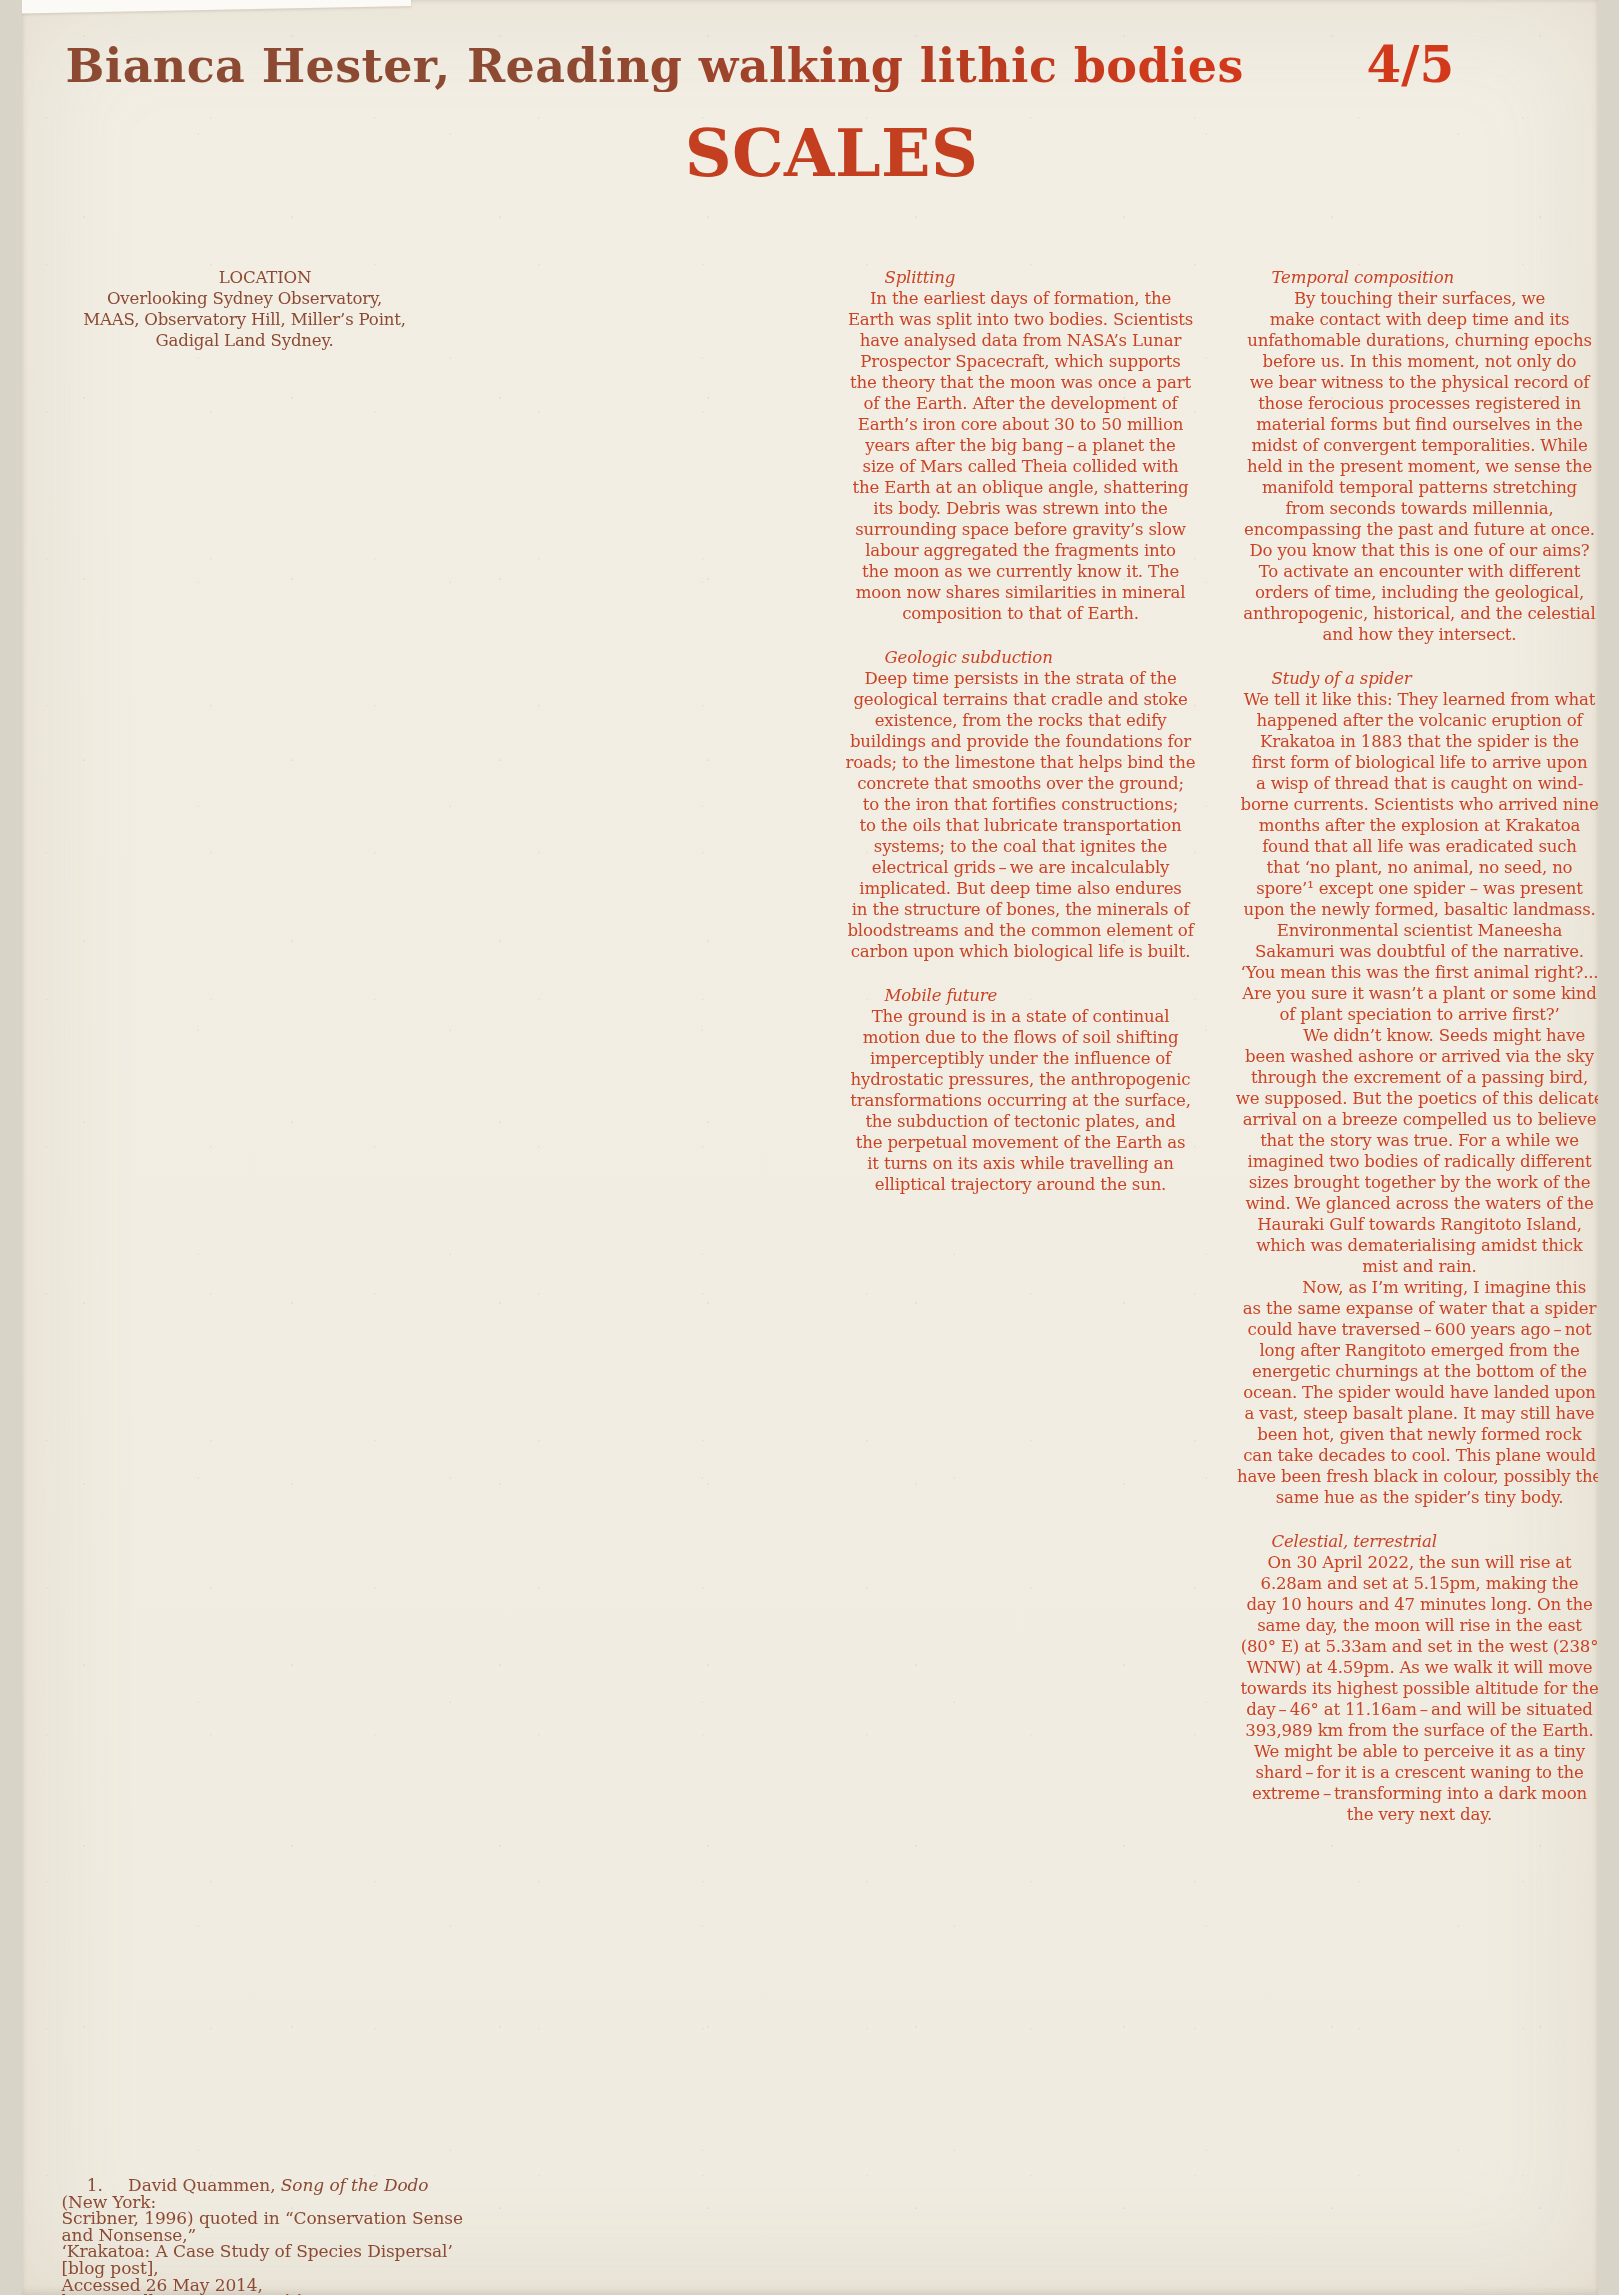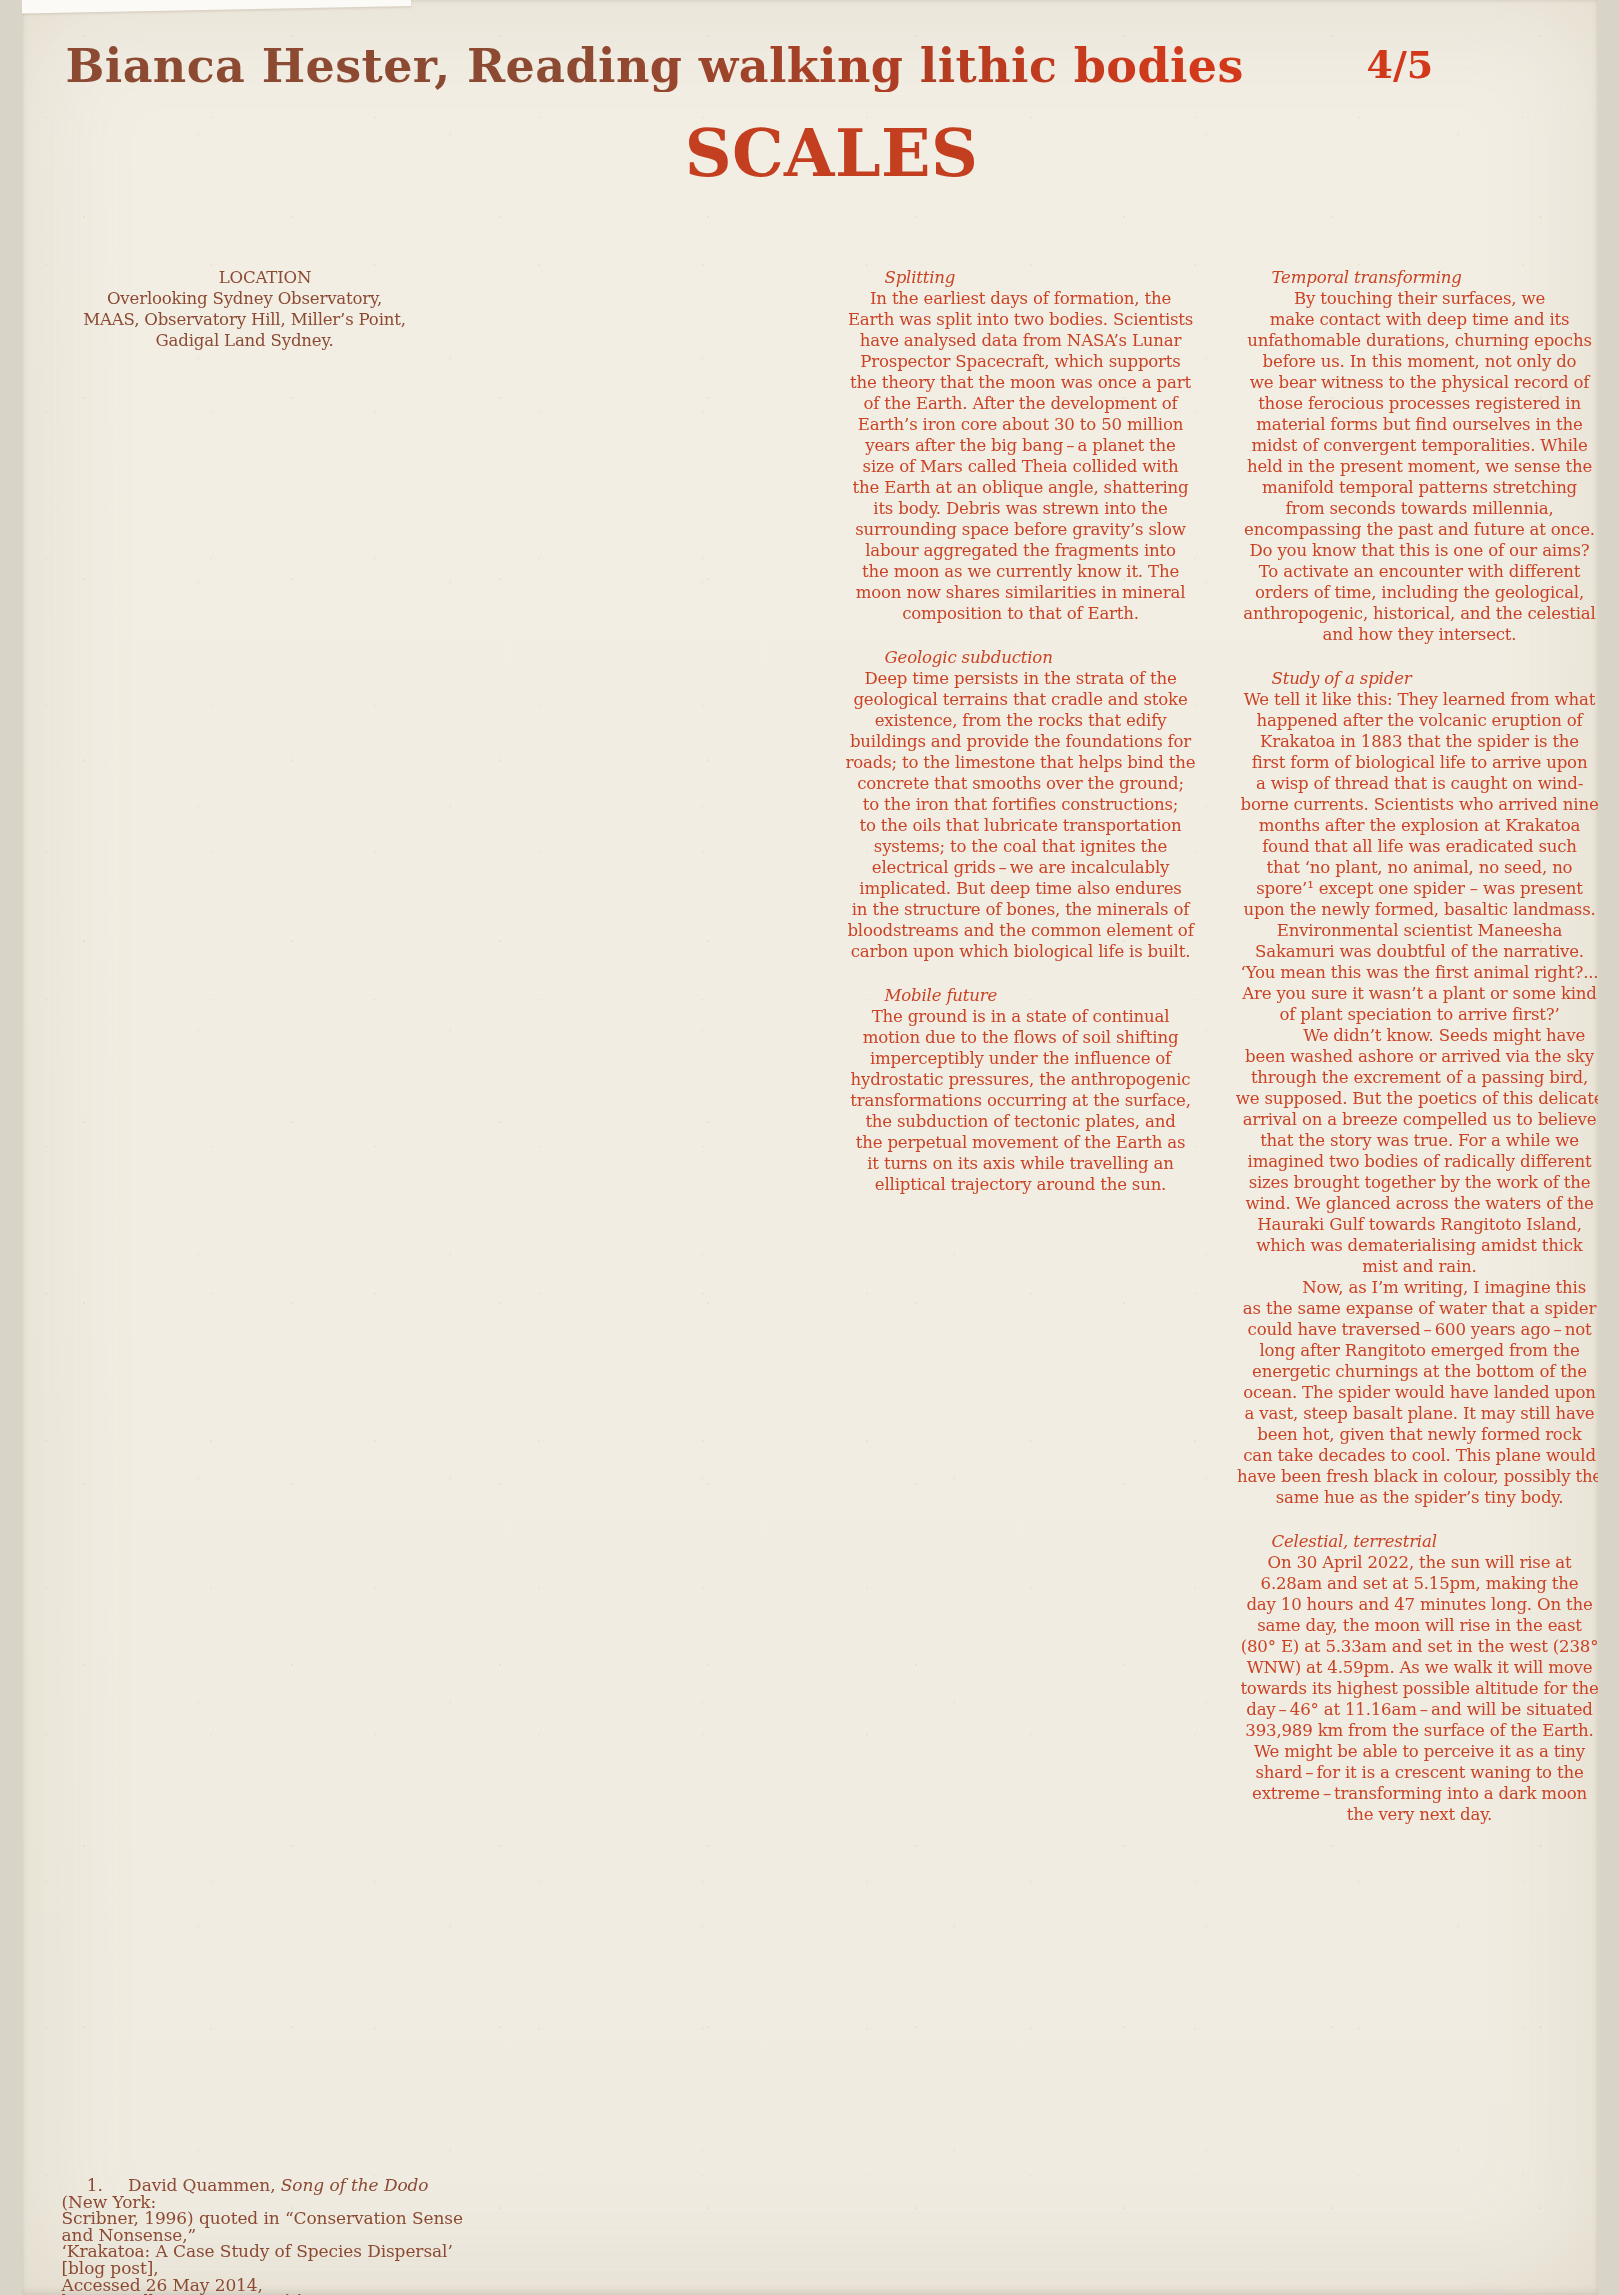--- a/index.html
+++ b/index.html
@@ -26,21 +26,21 @@
   }
   .doc-title{
     position:absolute; left:44px; top:40px; margin:0;
     font-size:46px; line-height:52px; font-weight:bold; letter-spacing:0.4px;
     background:linear-gradient(90deg, var(--dark) 0%, var(--dark) 42%, #b03d22 72%, var(--bright) 95%);
     -webkit-background-clip:text; background-clip:text; color:transparent;
     white-space:nowrap;
   }
   .page-num{
     position:absolute; left:1345px; top:36px;
-    font-size:38px; line-height:57px; font-weight:bold;
+    font-size:50px; line-height:57px; font-weight:bold;
     color:var(--bright);
   }
   .main-heading{
     position:absolute; left:0; top:121px; width:1620px;
     text-align:center; font-weight:bold;
     font-size:65px; line-height:65px; letter-spacing:0.4px;
     color:var(--heading);
   }
   .col{position:absolute; top:267px; color:var(--body); font-size:16.6px; line-height:21px; letter-spacing:-0.2px;}
   .pre{white-space:pre-line;text-align:center;}
@@ -121,21 +121,21 @@
 transformations occurring at the surface,
 the subduction of tectonic plates, and
 the perpetual movement of the Earth as
 it turns on its axis while travelling an
 elliptical trajectory around the sun.</div>
     </div>
   </section>
 
   <section class="col col-right">
     <div class="sec">
-      <div class="sec-heading">Temporal transforming</div>
+      <div class="sec-heading">Temporal composition</div>
       <div class="sec-body pre">By touching their surfaces, we
 make contact with deep time and its
 unfathomable durations, churning epochs
 before us. In this moment, not only do
 we bear witness to the physical record of
 those ferocious processes registered in
 material forms but find ourselves in the
 midst of convergent temporalities. While
 held in the present moment, we sense the
 manifold temporal patterns stretching

